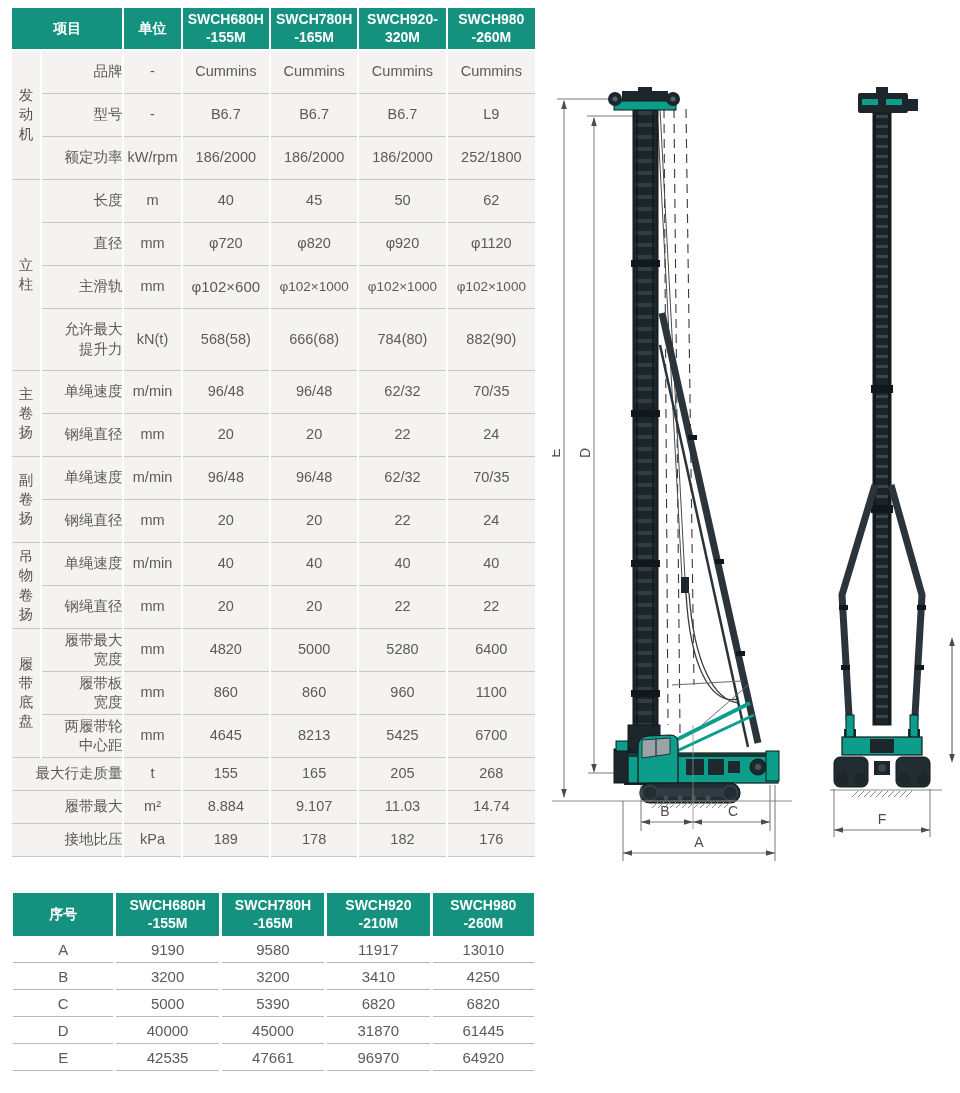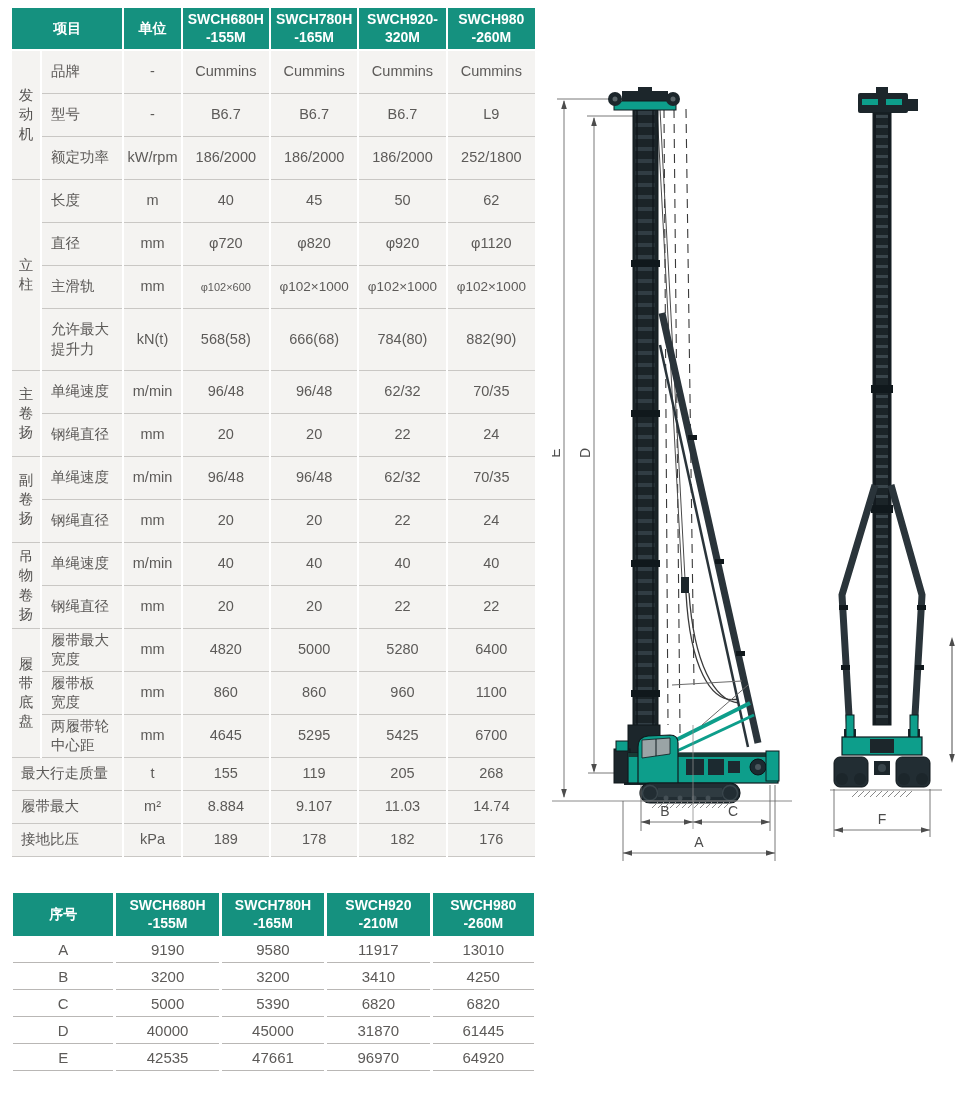--- a/index.html
+++ b/index.html
@@ -7,21 +7,21 @@
   .page{position:relative;width:960px;height:1076px;background:#fff;overflow:hidden;}
 
   
   table.spec{position:absolute;left:10px;top:8px;width:527px;border-collapse:separate;border-spacing:2px 0;table-layout:fixed;}
   table.spec th{background:#15917F;color:#fff;font-size:14px;font-weight:bold;height:41px;
     text-align:center;vertical-align:middle;padding:0;white-space:pre-line;line-height:1.28;
     border-bottom:2px solid #fff;}
   table.spec td{background:#F4F3F1;border-bottom:1px solid #C9C7C4;font-size:14.5px;color:#5C5A58;
     text-align:center;vertical-align:middle;padding:0;height:42px;white-space:pre-line;line-height:1.32;}
   table.spec td.gcell{font-size:14.5px;color:#565452;}
-  table.spec td.item{text-align:left;padding-left:9px;}
+  table.spec td.item{text-align:right;padding-left:9px;}
   table.spec tr.tall td{height:61px;}
   table.spec tr.short td{height:32px;margin-left:7px;}
 
   
   table.dims{position:absolute;left:10px;top:893px;width:527px;border-collapse:separate;border-spacing:3px 0;table-layout:fixed;}
   table.dims th{background:#15917F;color:#fff;font-size:14px;font-weight:bold;height:43px;
     text-align:center;vertical-align:middle;padding:0;white-space:pre-line;line-height:1.28;}
   table.dims td{background:#fff;border-bottom:1px solid #B9B7B5;height:26px;font-size:15px;color:#5C5A58;
     text-align:center;vertical-align:middle;padding:0;}
 
@@ -104,21 +104,21 @@
         <td class="item">直径</td>
         <td>mm</td>
         <td>φ720</td>
         <td>φ820</td>
         <td>φ920</td>
         <td>φ1120</td>
       </tr>
       <tr>
         <td class="item">主滑轨</td>
         <td>mm</td>
-        <td style="font-size:11px">φ102×600</td>
+        <td style="font-size:15px">φ102×600</td>
         <td style="font-size:13.5px">φ102×1000</td>
         <td style="font-size:13.5px">φ102×1000</td>
         <td style="font-size:13.5px">φ102×1000</td>
       </tr>
       <tr class="tall">
         <td class="item">允许最大
 提升力</td>
         <td>kN(t)</td>
         <td>568(58)</td>
         <td>666(68)</td>
@@ -205,30 +205,30 @@
         <td>860</td>
         <td>860</td>
         <td>960</td>
         <td>1100</td>
       </tr>
       <tr>
         <td class="item">两履带轮
 中心距</td>
         <td>mm</td>
         <td>4645</td>
-        <td>5295</td>
+        <td>8213</td>
         <td>5425</td>
         <td>6700</td>
       </tr>
 
       <tr class="short">
         <td class="item" colspan="2">最大行走质量</td>
         <td>t</td>
         <td>155</td>
-        <td>119</td>
+        <td>165</td>
         <td>205</td>
         <td>268</td>
       </tr>
       <tr class="short">
         <td class="item" colspan="2">履带最大</td>
         <td>m²</td>
         <td>8.884</td>
         <td>9.107</td>
         <td>11.03</td>
         <td>14.74</td>

